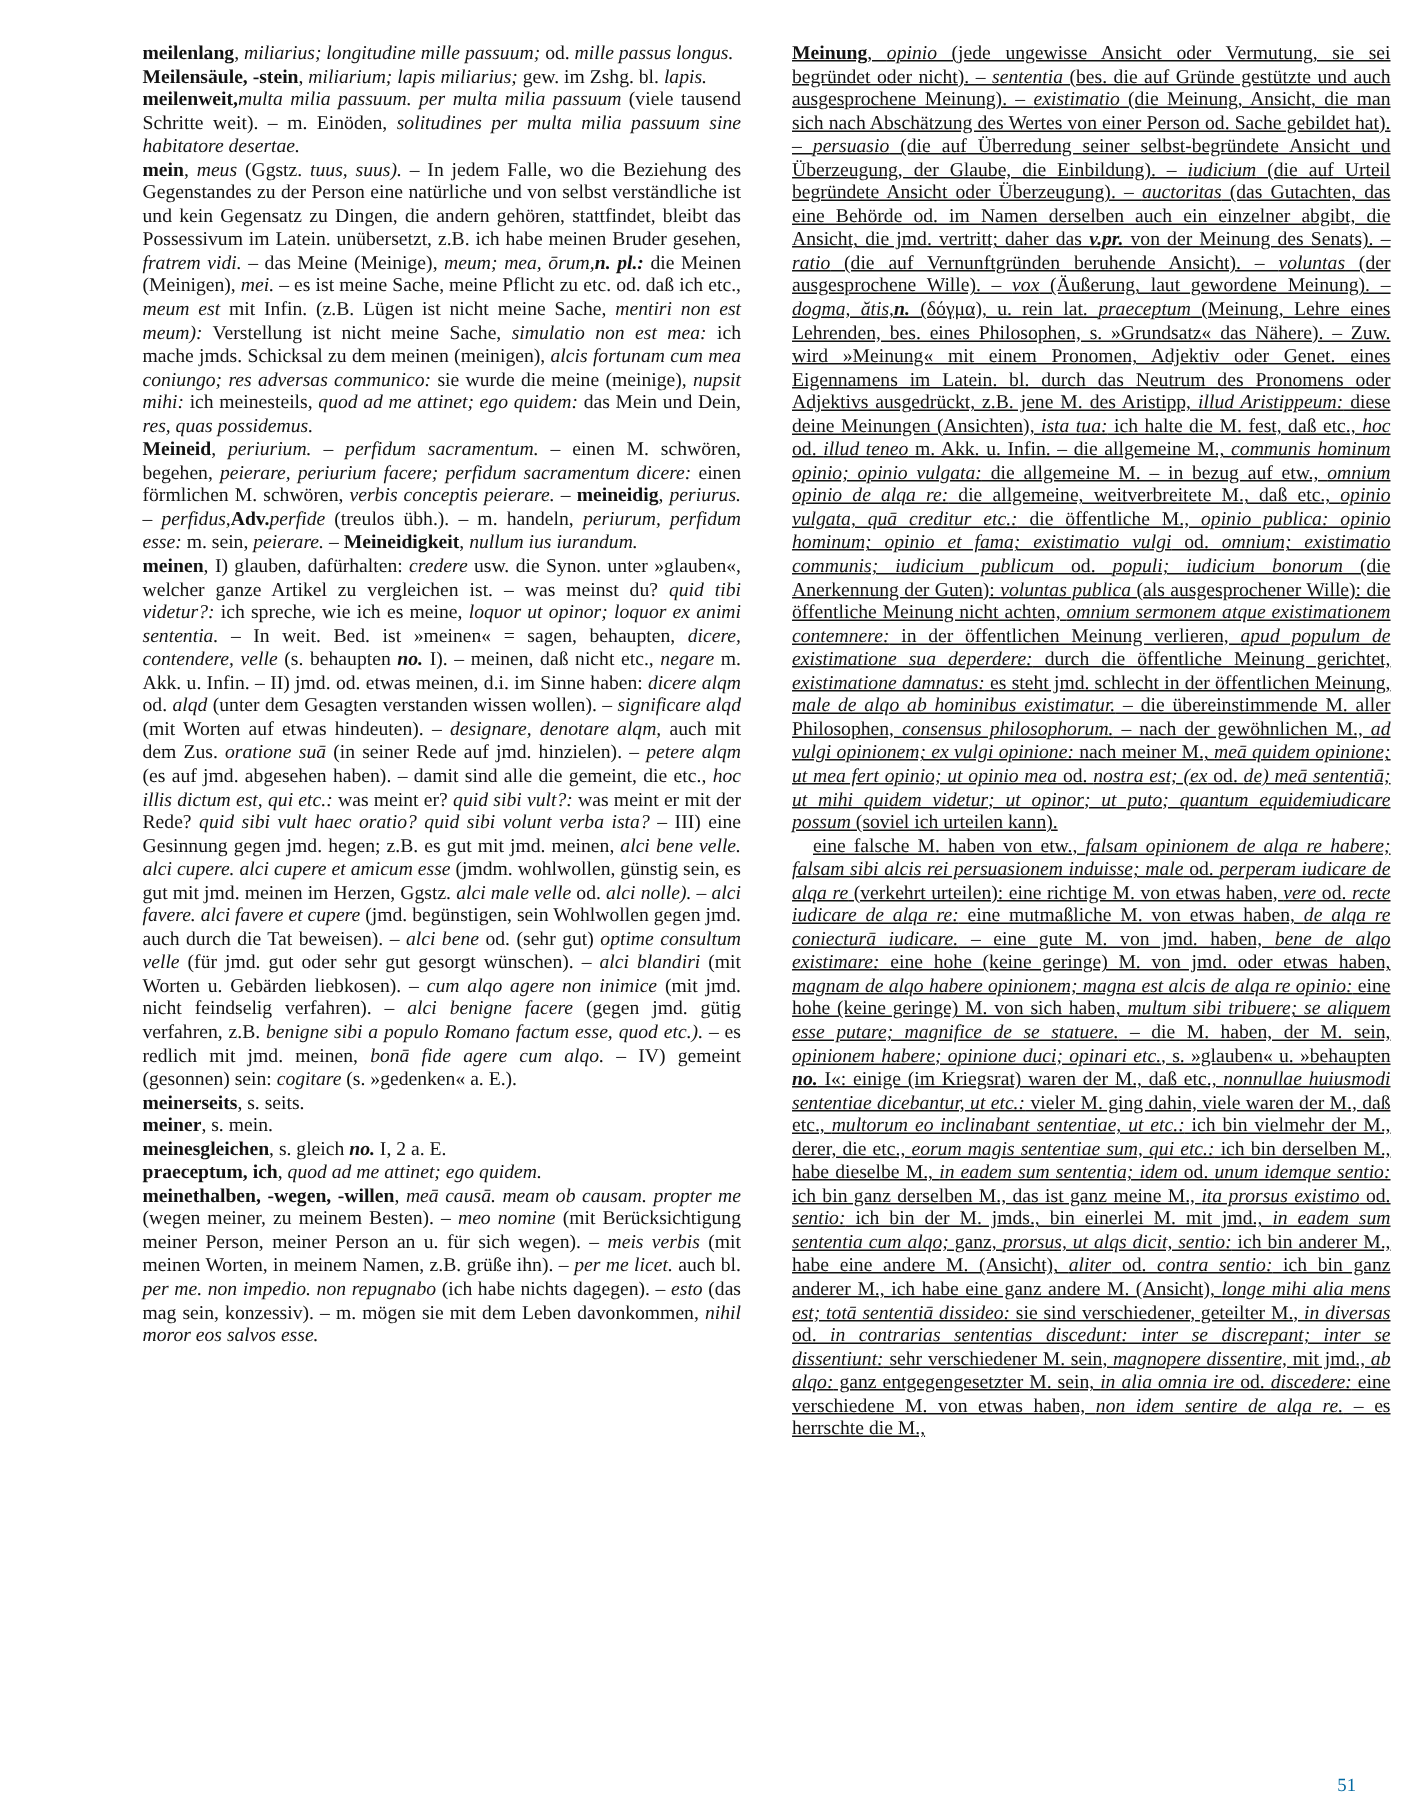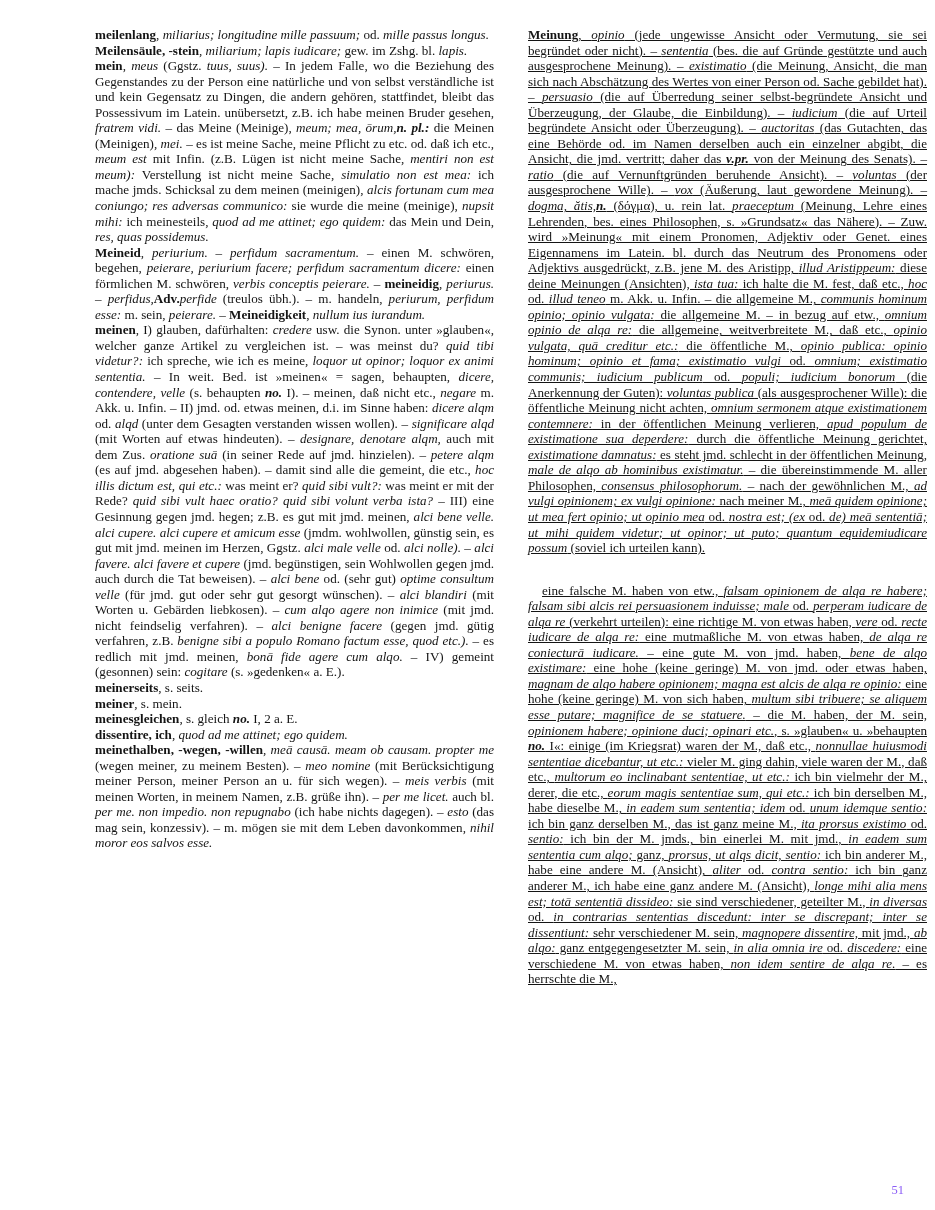--- a/index.html
+++ b/index.html
@@ -24,46 +24,47 @@
     line-height: 15.55px;
     text-align: justify;
     text-justify: inter-word;
   }
   .col-left  { left: 95px; }
   .col-right { left: 528px; text-decoration: underline; }
   .col p {
     margin: 0;
     padding: 0;
   }
-  .col p.indent { text-indent: 14px; margin-top: 27px; }
+  .col p.indent { text-indent: 14px; }
   .col b { font-weight: bold; }
   .col i { font-style: italic; }
   .page-number {
     position: absolute;
     right: 31px;
     bottom: 14px;
     font-size: 12.5px;
     line-height: 1;
-    color: #8b5cf6;
+    color: #0369a1;
   }
 </style>
 </head>
 <body>
 
 <div class="page">
   <div class="col col-left">
       <p class=""><b>meilenlang</b>, <i>miliarius; longitudine mille passuum;</i> od. <i>mille passus longus.</i></p>
-      <p class=""><b>Meilensäule, -stein</b>, <i>miliarium; lapis iudicare;</i> gew. im Zshg. bl. <i>lapis.</i></p>
+      <p class=""><b>Meilensäule, -stein</b>, <i>miliarium; lapis miliarius;</i> gew. im Zshg. bl. <i>lapis.</i></p>
+      <p class=""><b>meilenweit,</b><i>multa milia passuum. per multa milia passuum</i> (viele tausend Schritte weit). – m. Einöden, <i>solitudines per multa milia passuum sine habitatore desertae.</i></p>
       <p class=""><b>mein</b>, <i>meus</i> (Ggstz. <i>tuus, suus).</i> – In jedem Falle, wo die Beziehung des Gegenstandes zu der Person eine natürliche und von selbst verständliche ist und kein Gegensatz zu Dingen, die andern gehören, stattfindet, bleibt das Possessivum im Latein. unübersetzt, z.B. ich habe meinen Bruder gesehen, <i>fratrem vidi.</i> – das Meine (Meinige), <i>meum; mea, ōrum,</i><b><i>n. pl.:</i></b> die Meinen (Meinigen), <i>mei.</i> – es ist meine Sache, meine Pflicht zu etc. od. daß ich etc., <i>meum est</i> mit Infin. (z.B. Lügen ist nicht meine Sache, <i>mentiri non est meum):</i> Verstellung ist nicht meine Sache, <i>simulatio non est mea:</i> ich mache jmds. Schicksal zu dem meinen (meinigen), <i>alcis fortunam cum mea coniungo; res adversas communico:</i> sie wurde die meine (meinige), <i>nupsit mihi:</i> ich meinesteils, <i>quod ad me attinet; ego quidem:</i> das Mein und Dein, <i>res, quas possidemus.</i></p>
       <p class=""><b>Meineid</b>, <i>periurium.</i> – <i>perfidum sacramentum.</i> – einen M. schwören, begehen, <i>peierare, periurium facere; perfidum sacramentum dicere:</i> einen förmlichen M. schwören, <i>verbis conceptis peierare.</i> – <b>meineidig</b>, <i>periurus.</i> – <i>perfidus,</i><b>Adv.</b><i>perfide</i> (treulos übh.). – m. handeln, <i>periurum, perfidum esse:</i> m. sein, <i>peierare.</i> – <b>Meineidigkeit</b>, <i>nullum ius iurandum.</i></p>
       <p class=""><b>meinen</b>, I) glauben, dafürhalten: <i>credere</i> usw. die Synon. unter »glauben«, welcher ganze Artikel zu vergleichen ist. – was meinst du? <i>quid tibi videtur?:</i> ich spreche, wie ich es meine, <i>loquor ut opinor; loquor ex animi sententia.</i> – In weit. Bed. ist »meinen« = sagen, behaupten, <i>dicere, contendere, velle</i> (s. behaupten <b><i>no.</i></b> I). – meinen, daß nicht etc., <i>negare</i> m. Akk. u. Infin. – II) jmd. od. etwas meinen, d.i. im Sinne haben: <i>dicere alqm</i> od. <i>alqd</i> (unter dem Gesagten verstanden wissen wollen). – <i>significare alqd</i> (mit Worten auf etwas hindeuten). – <i>designare, denotare alqm,</i> auch mit dem Zus. <i>oratione suā</i> (in seiner Rede auf jmd. hinzielen). – <i>petere alqm</i> (es auf jmd. abgesehen haben). – damit sind alle die gemeint, die etc., <i>hoc illis dictum est, qui etc.:</i> was meint er? <i>quid sibi vult?:</i> was meint er mit der Rede? <i>quid sibi vult haec oratio? quid sibi volunt verba ista?</i> – III) eine Gesinnung gegen jmd. hegen; z.B. es gut mit jmd. meinen, <i>alci bene velle. alci cupere. alci cupere et amicum esse</i> (jmdm. wohlwollen, günstig sein, es gut mit jmd. meinen im Herzen, Ggstz. <i>alci male velle</i> od. <i>alci nolle).</i> – <i>alci favere. alci favere et cupere</i> (jmd. begünstigen, sein Wohlwollen gegen jmd. auch durch die Tat beweisen). – <i>alci bene</i> od. (sehr gut) <i>optime consultum velle</i> (für jmd. gut oder sehr gut gesorgt wünschen). – <i>alci blandiri</i> (mit Worten u. Gebärden liebkosen). – <i>cum alqo agere non inimice</i> (mit jmd. nicht feindselig verfahren). – <i>alci benigne facere</i> (gegen jmd. gütig verfahren, z.B. <i>benigne sibi a populo Romano factum esse, quod etc.).</i> – es redlich mit jmd. meinen, <i>bonā fide agere cum alqo.</i> – IV) gemeint (gesonnen) sein: <i>cogitare</i> (s. »gedenken« a. E.).</p>
       <p class=""><b>meinerseits</b>, s. seits.</p>
       <p class=""><b>meiner</b>, s. mein.</p>
       <p class=""><b>meinesgleichen</b>, s. gleich <b><i>no.</i></b> I, 2 a. E.</p>
-      <p class=""><b>dissentire, ich</b>, <i>quod ad me attinet; ego quidem.</i></p>
+      <p class=""><b>praeceptum, ich</b>, <i>quod ad me attinet; ego quidem.</i></p>
       <p class=""><b>meinethalben, -wegen, -willen</b>, <i>meā causā. meam ob causam. propter me</i> (wegen meiner, zu meinem Besten). – <i>meo nomine</i> (mit Berücksichtigung meiner Person, meiner Person an u. für sich wegen). – <i>meis verbis</i> (mit meinen Worten, in meinem Namen, z.B. grüße ihn). – <i>per me licet.</i> auch bl. <i>per me. non impedio. non repugnabo</i> (ich habe nichts dagegen). – <i>esto</i> (das mag sein, konzessiv). – m. mögen sie mit dem Leben davonkommen, <i>nihil moror eos salvos esse.</i></p>
     </div>
   <div class="col col-right">
       <p class=""><b>Meinung</b>, <i>opinio</i> (jede ungewisse Ansicht oder Vermutung, sie sei begründet oder nicht). – <i>sententia</i> (bes. die auf Gründe gestützte und auch ausgesprochene Meinung). – <i>existimatio</i> (die Meinung, Ansicht, die man sich nach Abschätzung des Wertes von einer Person od. Sache gebildet hat). – <i>persuasio</i> (die auf Überredung seiner selbst-begründete Ansicht und Überzeugung, der Glaube, die Einbildung). – <i>iudicium</i> (die auf Urteil begründete Ansicht oder Überzeugung). – <i>auctoritas</i> (das Gutachten, das eine Behörde od. im Namen derselben auch ein einzelner abgibt, die Ansicht, die jmd. vertritt; daher das <b><i>v.pr.</i></b> von der Meinung des Senats). – <i>ratio</i> (die auf Vernunftgründen beruhende Ansicht). – <i>voluntas</i> (der ausgesprochene Wille). – <i>vox</i> (Äußerung, laut gewordene Meinung). – <i>dogma, ătis,</i><b><i>n.</i></b> (δόγμα), u. rein lat. <i>praeceptum</i> (Meinung, Lehre eines Lehrenden, bes. eines Philosophen, s. »Grundsatz« das Nähere). – Zuw. wird »Meinung« mit einem Pronomen, Adjektiv oder Genet. eines Eigennamens im Latein. bl. durch das Neutrum des Pronomens oder Adjektivs ausgedrückt, z.B. jene M. des Aristipp, <i>illud Aristippeum:</i> diese deine Meinungen (Ansichten), <i>ista tua:</i> ich halte die M. fest, daß etc., <i>hoc</i> od. <i>illud teneo</i> m. Akk. u. Infin. – die allgemeine M., <i>communis hominum opinio; opinio vulgata:</i> die allgemeine M. – in bezug auf etw., <i>omnium opinio de alqa re:</i> die allgemeine, weitverbreitete M., daß etc., <i>opinio vulgata, quā creditur etc.:</i> die öffentliche M., <i>opinio publica: opinio hominum; opinio et fama; existimatio vulgi</i> od. <i>omnium; existimatio communis; iudicium publicum</i> od. <i>populi; iudicium bonorum</i> (die Anerkennung der Guten): <i>voluntas publica</i> (als ausgesprochener Wille): die öffentliche Meinung nicht achten, <i>omnium sermonem atque existimationem contemnere:</i> in der öffentlichen Meinung verlieren, <i>apud populum de existimatione sua deperdere:</i> durch die öffentliche Meinung gerichtet, <i>existimatione damnatus:</i> es steht jmd. schlecht in der öffentlichen Meinung, <i>male de alqo ab hominibus existimatur.</i> – die übereinstimmende M. aller Philosophen, <i>consensus philosophorum.</i> – nach der gewöhnlichen M., <i>ad vulgi opinionem; ex vulgi opinione:</i> nach meiner M., <i>meā quidem opinione; ut mea fert opinio; ut opinio mea</i> od. <i>nostra est; (ex</i> od. <i>de) meā sententiā; ut mihi quidem videtur; ut opinor; ut puto; quantum equidemiudicare possum</i> (soviel ich urteilen kann).</p>
       <p class="indent">eine falsche M. haben von etw., <i>falsam opinionem de alqa re habere; falsam sibi alcis rei persuasionem induisse; male</i> od. <i>perperam iudicare de alqa re</i> (verkehrt urteilen): eine richtige M. von etwas haben, <i>vere</i> od. <i>recte iudicare de alqa re:</i> eine mutmaßliche M. von etwas haben, <i>de alqa re coniecturā iudicare.</i> – eine gute M. von jmd. haben, <i>bene de alqo existimare:</i> eine hohe (keine geringe) M. von jmd. oder etwas haben, <i>magnam de alqo habere opinionem; magna est alcis de alqa re opinio:</i> eine hohe (keine geringe) M. von sich haben, <i>multum sibi tribuere; se aliquem esse putare; magnifice de se statuere.</i> – die M. haben, der M. sein, <i>opinionem habere; opinione duci; opinari etc.,</i> s. »glauben« u. »behaupten <b><i>no.</i></b> I«: einige (im Kriegsrat) waren der M., daß etc., <i>nonnullae huiusmodi sententiae dicebantur, ut etc.:</i> vieler M. ging dahin, viele waren der M., daß etc., <i>multorum eo inclinabant sententiae, ut etc.:</i> ich bin vielmehr der M., derer, die etc., <i>eorum magis sententiae sum, qui etc.:</i> ich bin derselben M., habe dieselbe M., <i>in eadem sum sententia; idem</i> od. <i>unum idemque sentio:</i> ich bin ganz derselben M., das ist ganz meine M., <i>ita prorsus existimo</i> od. <i>sentio:</i> ich bin der M. jmds., bin einerlei M. mit jmd., <i>in eadem sum sententia cum alqo;</i> ganz, <i>prorsus, ut alqs dicit, sentio:</i> ich bin anderer M., habe eine andere M. (Ansicht), <i>aliter</i> od. <i>contra sentio:</i> ich bin ganz anderer M., ich habe eine ganz andere M. (Ansicht), <i>longe mihi alia mens est; totā sententiā dissideo:</i> sie sind verschiedener, geteilter M., <i>in diversas</i> od. <i>in contrarias sententias discedunt: inter se discrepant; inter se dissentiunt:</i> sehr verschiedener M. sein, <i>magnopere dissentire,</i> mit jmd., <i>ab alqo:</i> ganz entgegengesetzter M. sein, <i>in alia omnia ire</i> od. <i>discedere:</i> eine verschiedene M. von etwas haben, <i>non idem sentire de alqa re.</i> – es herrschte die M.,</p>
     </div>
   <div class="page-number">51</div>
 </div>
 
 </body></html>

